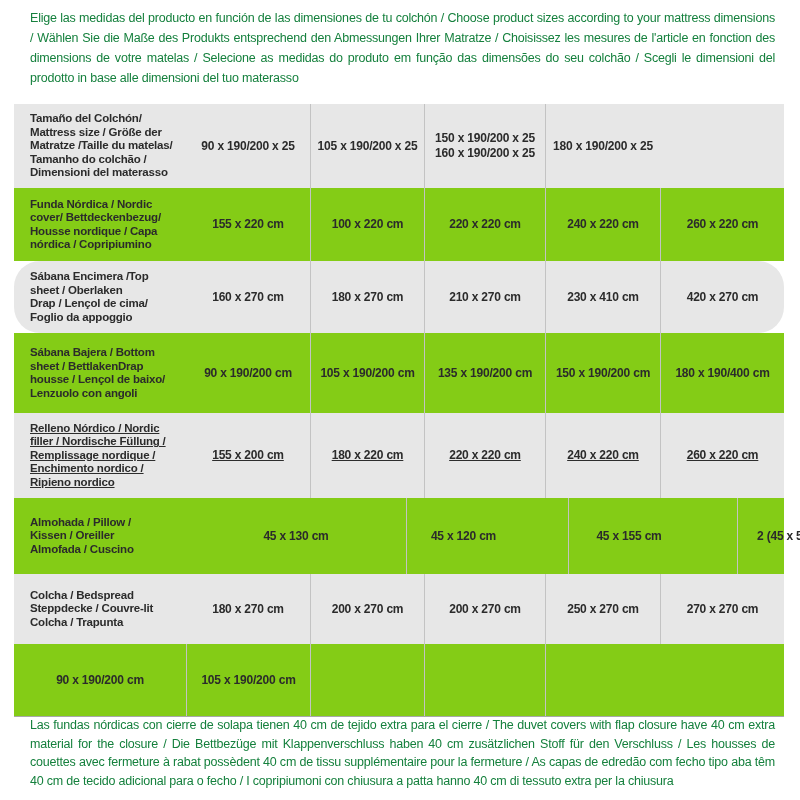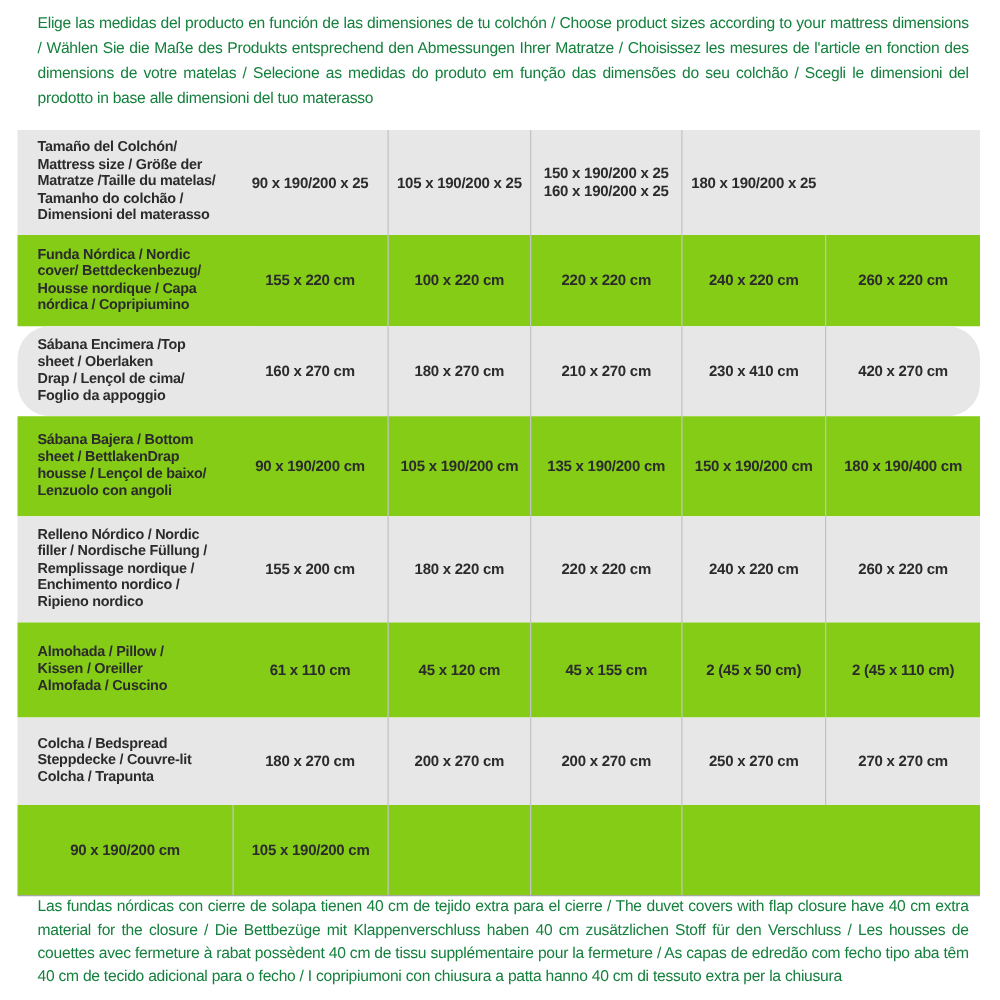--- a/index.html
+++ b/index.html
@@ -34,21 +34,21 @@
   .cell.label{
     padding-left:16px;font-size:11.5px;line-height:13.5px;
     color:#2b2b2b;text-align:left;
   }
   .cell.val{
     justify-content:center;text-align:center;
     font-size:12px;line-height:15px;color:#2b2b2b;
   }
   .cell.sep{border-left:1px solid #c3c3c3;}
   .r0{min-height:84px;} .r1{min-height:73px;} .r2{min-height:72px;border-radius:26px;}
-  .r3{min-height:80px;} .r4{min-height:85px;} .r5{min-height:76px;}
+  .r3{min-height:80px;} .r4{min-height:85px;text-decoration:underline;} .r5{min-height:76px;gap:48px;}
   .r6{min-height:70px;} .r7{min-height:72px;}
 </style>
 </head>
 <body>
 
 <div class="para" id="header-text">Elige las medidas del producto en función de las dimensiones de tu colchón / Choose product sizes according to your mattress dimensions / Wählen Sie die Maße des Produkts entsprechend den Abmessungen Ihrer Matratze / Choisissez les mesures de l'article en fonction des dimensions de votre matelas / Selecione as medidas do produto em função das dimensões do seu colchão / Scegli le dimensioni del prodotto in base alle dimensioni del tuo materasso</div>
 
 <div class="sizetable">
 
   <div class="row stripe r0">
@@ -110,21 +110,21 @@
     <div class="cell val sep">180 x 220 cm</div>
     <div class="cell val sep">220 x 220 cm</div>
     <div class="cell val sep">240 x 220 cm</div>
     <div class="cell val sep">260 x 220 cm</div>
   </div>
 
   <div class="row plain r5">
     <div class="cell label">Almohada  / Pillow /
 Kissen / Oreiller
 Almofada / Cuscino</div>
-    <div class="cell val">61 x 110 cm</div>
+    <div class="cell val">45 x 130 cm</div>
     <div class="cell val sep">45 x 120 cm</div>
     <div class="cell val sep">45 x 155 cm</div>
     <div class="cell val sep">2 (45 x 50 cm)</div>
     <div class="cell val sep">2 (45 x 110 cm)</div>
   </div>
 
   <div class="row stripe r6">
     <div class="cell label">Colcha / Bedspread
 Steppdecke / Couvre-lit
 Colcha / Trapunta</div>

